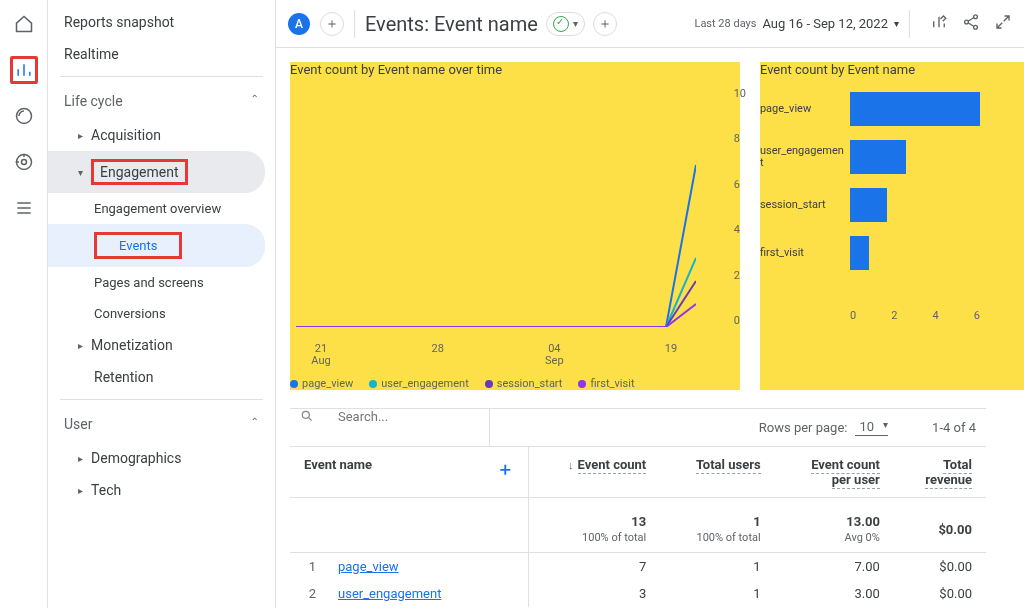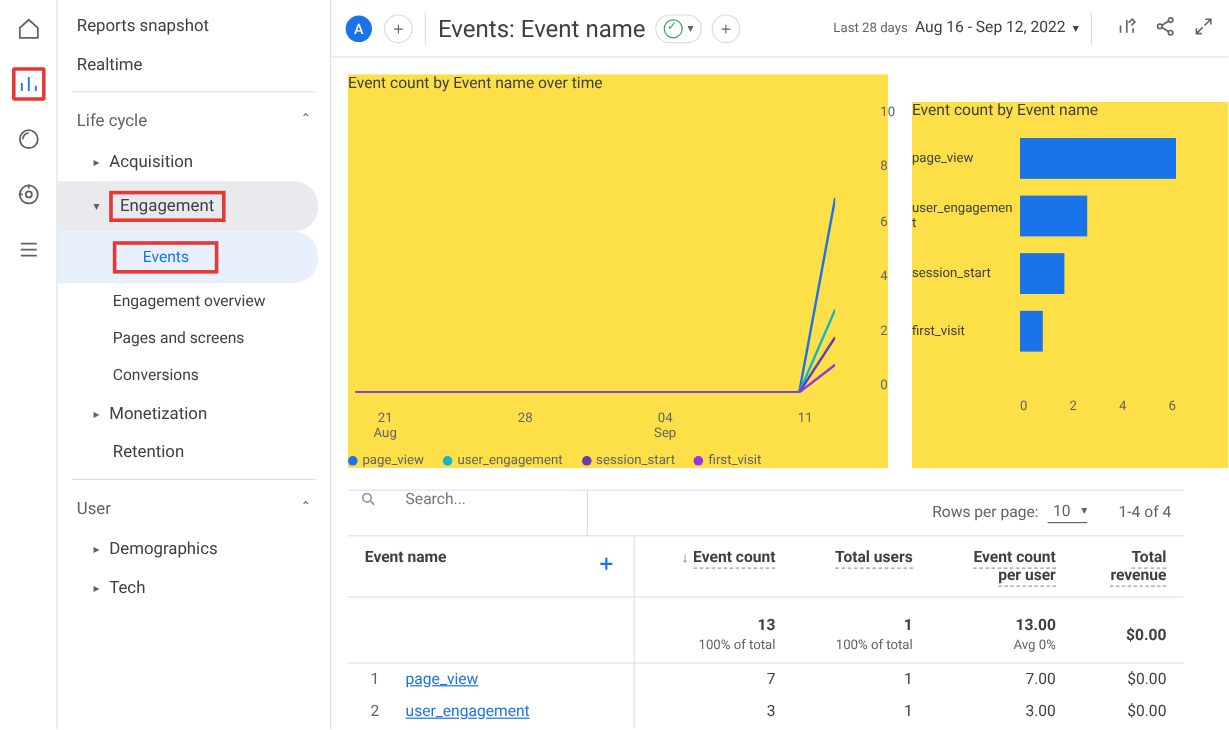--- a/index.html
+++ b/index.html
@@ -41,21 +41,21 @@
 .date-range .muted { color:#5f6368; font-size:11px;}
 .topbar-actions { display:flex; align-items:center; gap:14px; color:#5f6368; padding-left:10px;}
 .topbar-actions .act { cursor:pointer; }
 .topbar-actions svg { width:18px; height:18px; stroke:#5f6368; fill:none; stroke-width:1.8;}
 
 
 .content { flex:1; padding: 14px 0 0 14px; overflow:auto; }
 .charts-row { display:flex; gap:20px; }
 .card { background:#fde047; }
 .chart-left { width:460px; }
-.chart-right { width:270px;margin-top:23px; }
+.chart-right { width:270px; }
 .chart-title { font-size:13px; color:#3c4043; margin-bottom:10px; }
 
 .line-chart { position:relative; width:430px; height:250px; margin-left:6px;}
 .line-chart .plot { position:absolute; left:0; top:10px; width:400px; height:230px; }
 .line-chart .y-ticks { position:absolute; right:-20px; top:0px; height:240px; display:flex; flex-direction:column; justify-content:space-between; font-size:11px; color:#5f6368; text-align:left;}
 .line-chart .x-ticks { position:absolute; left:0; bottom:-30px; width:400px; display:flex; justify-content:space-between; font-size:11px; color:#5f6368;}
 .line-chart .x-ticks span { width:50px; text-align:center; line-height:1.1;}
 .legend { margin-top:40px; display:flex; gap:16px; font-size:11px; color:#5f6368; align-items:center; flex-wrap:wrap;}
 .legend .dot { width:8px; height:8px; border-radius:50%; display:inline-block; margin-right:4px; vertical-align:middle;}
 
@@ -133,24 +133,24 @@
       <span class="caret">⌃</span>
     </div>
     <div class="sb-item">
       <span class="caret">▸</span>
       <span>Acquisition</span>
     </div>
     <div class="sb-item expanded">
       <span class="caret">▾</span>
       <span class="red-box" style="padding:2px 6px;"><span>Engagement</span></span>
     </div>
+    <div class="sb-sub">Engagement overview</div>
     <div class="sb-sub selected">
       <span class="red-box" style="padding:3px 22px;"><span>Events</span></span>
     </div>
-    <div class="sb-sub">Engagement overview</div>
     <div class="sb-sub">Pages and screens</div>
     <div class="sb-sub">Conversions</div>
     <div class="sb-item">
       <span class="caret">▸</span>
       <span>Monetization</span>
     </div>
     <div class="sb-item" style="padding-left:46px;">Retention</div>
     <div class="sb-divider"></div>
     <div class="sb-section">
       <span>User</span>
@@ -220,21 +220,21 @@
                 <div>8</div>
                 <div>6</div>
                 <div>4</div>
                 <div>2</div>
                 <div>0</div>
             </div>
             <div class="x-ticks">
               <span>21<br>Aug</span>
               <span>28</span>
               <span>04<br>Sep</span>
-              <span>11</span>
+              <span>19</span>
             </div>
           </div>
           <div class="legend">
             <span><span class="dot" style="background:#1a73e8"></span><span>page_view</span></span>
             <span><span class="dot" style="background:#12b5cb"></span><span>user_engagement</span></span>
             <span><span class="dot" style="background:#673ab7"></span><span>session_start</span></span>
             <span><span class="dot" style="background:#9334e6"></span><span>first_visit</span></span>
           </div>
         </div>
 
@@ -281,21 +281,21 @@
           <div class="search-cell">
             <svg width="14" height="14" viewBox="0 0 24 24">
                 <circle cx="10" cy="10" r="6" fill="none" stroke="#80868b" stroke-width="2"></circle>
                 <path d="M15 15l5 5" stroke="#80868b" stroke-width="2"></path>
               </svg>
             <input placeholder="Search..." style="">
           </div>
           <div class="rpp">
             <span>Rows per page:</span>
             <span class="rpp-select">10</span>
-            <span style="margin-left:18px">1-4 of 4</span>
+            <span style="margin-left:36px">1-4 of 4</span>
           </div>
         </div>
         <table class="table">
           <thead>
             <tr>
               <th class="event-name" colspan="2">
                 <span>Event name</span>
                 <span class="add-dim">＋</span>
               </th>
               <th><span class="sort-arrow">↓</span><span class="underline">Event count</span></th>

